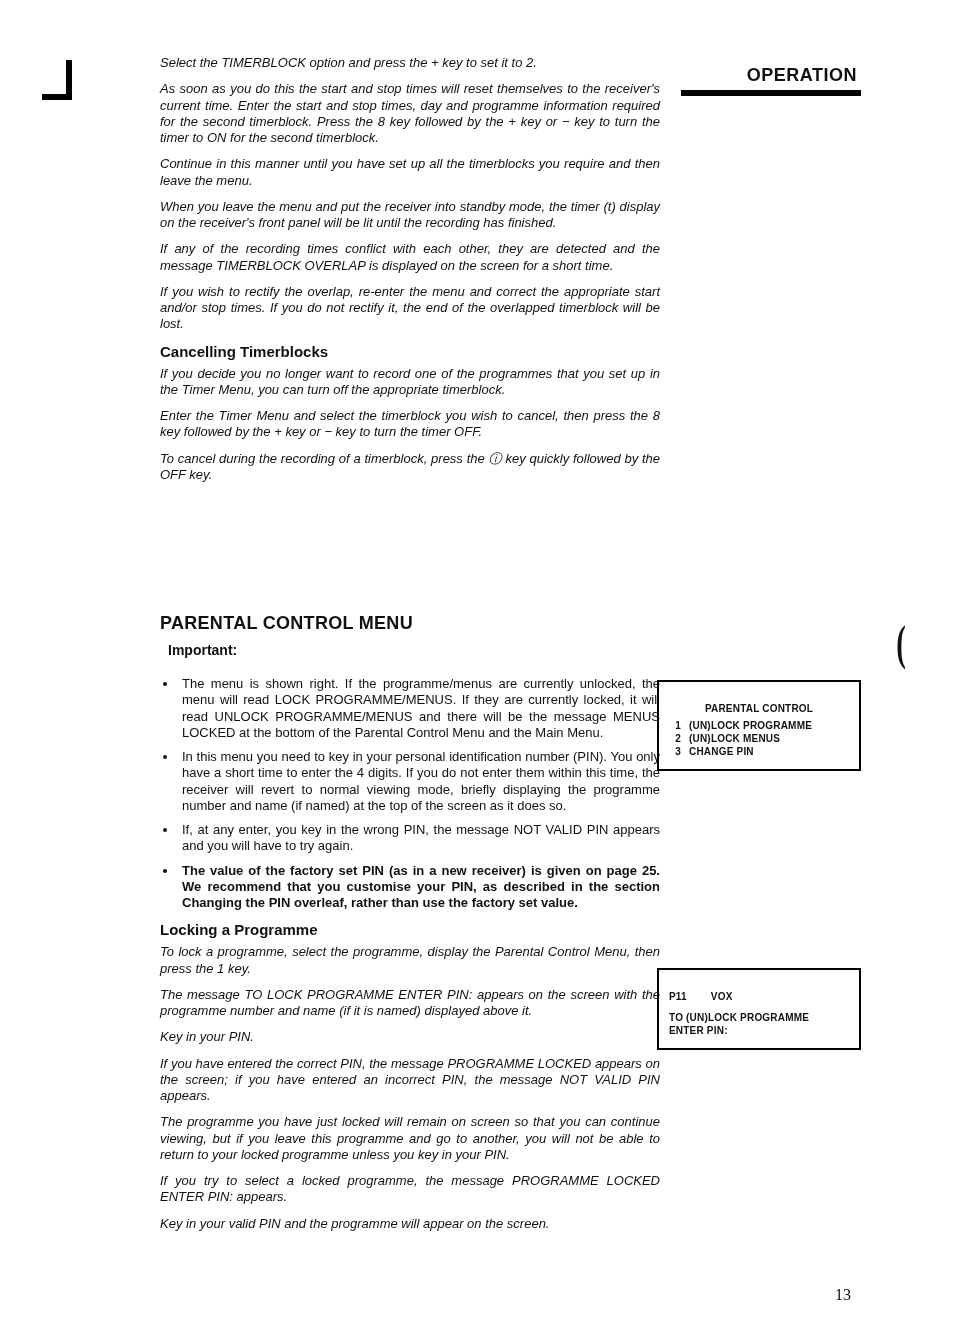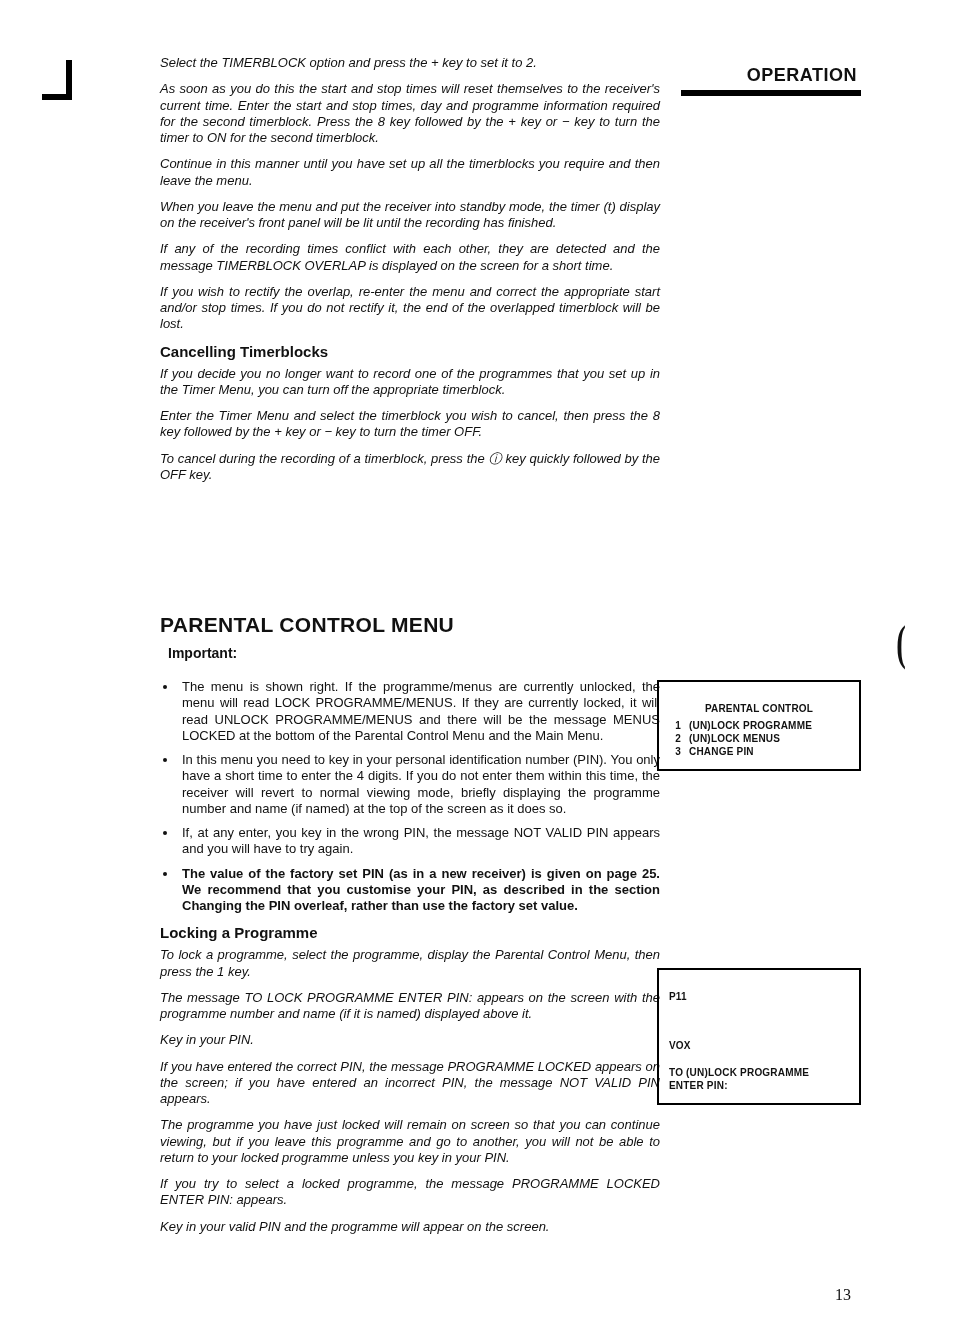--- a/index.html
+++ b/index.html
@@ -62,21 +62,21 @@
     font-family: Arial, Helvetica, sans-serif;
     font-size: 13px;
     line-height: 1.25;
     margin: 0 0 10px 0;
     text-align: justify;
     font-style: italic;
   }
   h2.section {
     font-family: Arial, Helvetica, sans-serif;
     font-weight: bold;
-    font-size: 21px;
+    font-size: 18px;
     letter-spacing: 0.3px;
     margin: 0 0 8px 0;
   }
   .important-label {
     font-family: Arial, Helvetica, sans-serif;
     font-weight: bold;
     font-size: 14px;
     margin: 0 0 18px 0;
     padding-left: 8px;
   }
@@ -109,23 +109,22 @@
     margin-bottom: 6px;
   }
   .osd-box .row {
     display: flex;
     gap: 8px;
     margin-bottom: 2px;
   }
   .osd-box .row .num { width: 12px; text-align: right; }
   .osd2 .hdr {
     display: flex;
-    gap: 38px;
-    margin-bottom: 16px;
-    flex-direction: column;
+    gap: 24px;
+    margin-bottom: 10px;
   }
   .osd2 .line { margin-bottom: 2px; }
   .page-num {
     position: absolute;
     right: 80px;
     bottom: 36px;
     font-family: Liberation Serif, serif;
     font-size: 16px;
   }
   .spacer-large { height: 120px; }

